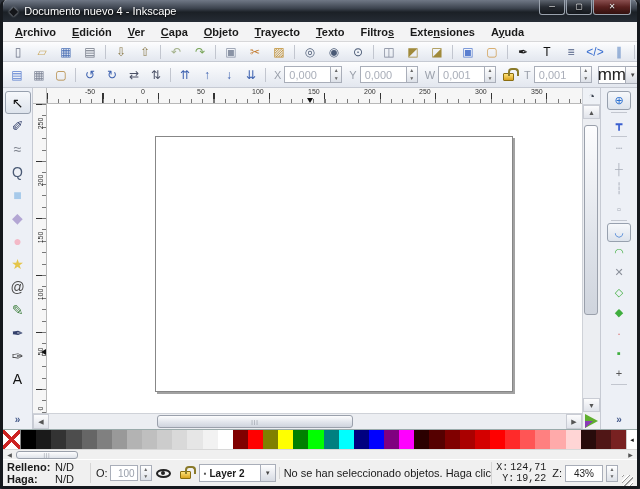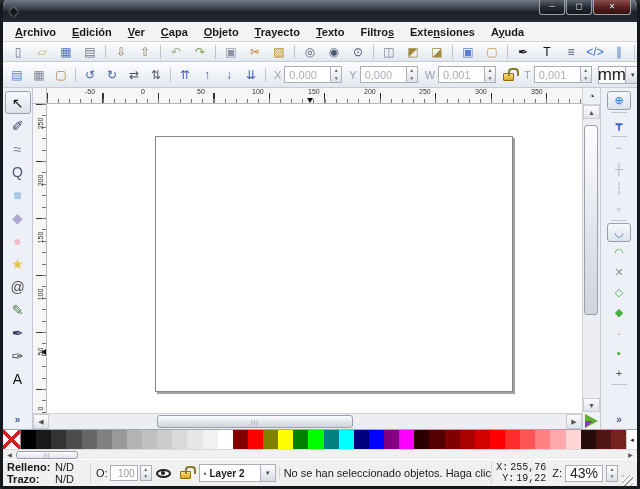--- a/index.html
+++ b/index.html
@@ -147,33 +147,34 @@
   .eye { position:relative; width:15px; height:9px; border:2px solid #222; border-radius:50%; margin:0 4px; flex:none; }
   .eye::after { content:""; position:absolute; left:3px; top:0px; width:4px; height:4px; background:#222; border-radius:50%; }
   .layer-box { display:flex; align-items:center; margin:0 3px; }
   .layer-val { width:62px; height:18px; background:#fff; border:1px solid #a9aeb9; display:flex;
     align-items:center; gap:3px; padding:0 4px; font-weight:bold; font-size:10px; }
   .layer-dash { color:#555; font-size:8px; }
   .status-msg { flex:1; min-width:0; white-space:nowrap; overflow:hidden; padding:0 4px; border-left:1px solid #d5d5d5; }
   .coords { font-family:"Liberation Mono",monospace; font-size:10px; line-height:11px; text-align:right; padding:0 4px; border-left:1px solid #d5d5d5; }
   .coords .cl { display:inline-block; width:14px; text-align:left; }
   .zoombox { display:flex; align-items:center; gap:3px; padding-left:2px; }
-  .zoombox input { width:38px; height:17px; border:1px solid #a9aeb9; text-align:center; font-size:14px;
+  .zoombox input { width:38px; height:17px; border:1px solid #a9aeb9; text-align:center; font-size:10px;
     font-family:"Liberation Sans",sans-serif; color:#222; background:#fff; }
   .zoombox .spin { height:17px; }
   .grip { width:11px; height:11px; margin-left:4px; align-self:flex-end;
     background:repeating-linear-gradient(135deg,#fff 0 1px,#9a9a9a 1px 2px,transparent 2px 4px); }
 </style>
 </head>
 <body>
 
 <div class="window">
 
   <div class="titlebar">
     <span class="app-logo">◆</span>
+    <span>Documento nuevo 4 - Inkscape</span>
     <div class="win-btns">
         <div class="wbtn">
           <span>─</span>
         </div>
         <div class="wbtn">
           <span>▢</span>
         </div>
         <div class="wbtn close">
           <span>✕</span>
         </div>
@@ -556,21 +557,21 @@
   <div class="palette-scroll">
     <div class="pbtn">◀</div>
     <div class="pthumb">|||</div>
     <div class="pbtn right">▶</div>
   </div>
 
   <div class="statusbar">
     <div class="fillstroke">
       <span>Relleno:</span>
       <span class="val">N/D</span>
-      <span>Trazo:</span>
+      <span>Haga:</span>
       <span class="val">N/D</span>
     </div>
     <div class="ssep"></div>
     <div class="opacity">
       <span>O:</span>
       <input value="100" style="">
       <div class="spin">
           <span>▲</span>
           <span>▼</span>
         </div>
@@ -579,21 +580,21 @@
     <span class="lock" style="margin-top:3px"></span>
     <div class="layer-box">
       <div class="layer-val">
         <span class="layer-dash">▪</span>
         <span>Layer 2</span>
       </div>
       <span class="drop-btn">▼</span>
     </div>
     <div class="status-msg">No se han seleccionado objetos. Haga clic, Mayús+clic o arrastr</div>
     <div class="coords">
-      <div><span class="cl">X:</span><span>255,76</span></div>
+      <div><span class="cl">X:</span><span>124,71</span></div>
       <div><span class="cl">Y:</span><span>19,22</span></div>
     </div>
     <div class="zoombox">
       <span>Z:</span>
       <input value="43%" style="">
       <div class="spin">
           <span>▲</span>
           <span>▼</span>
         </div>
     </div>

